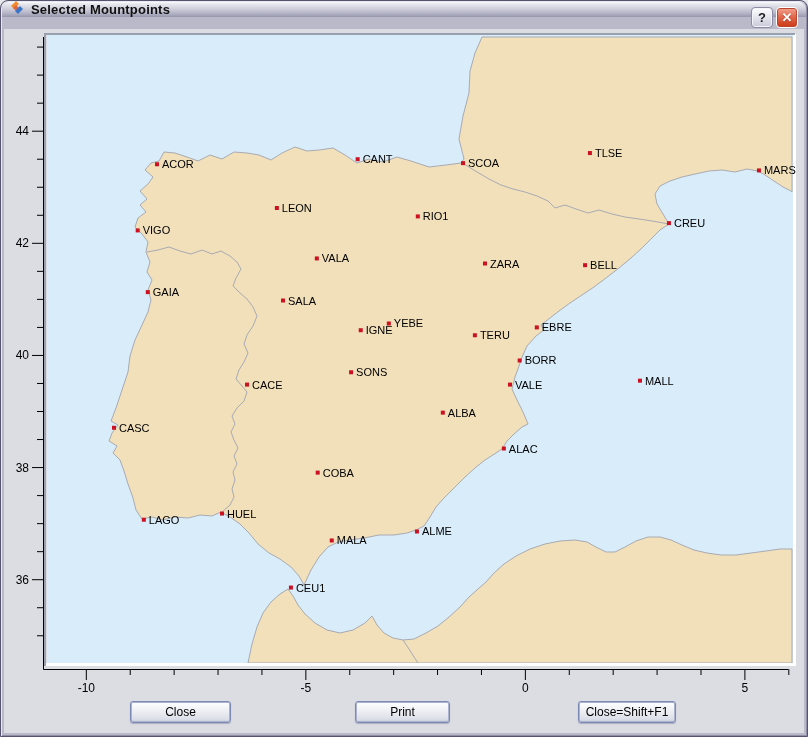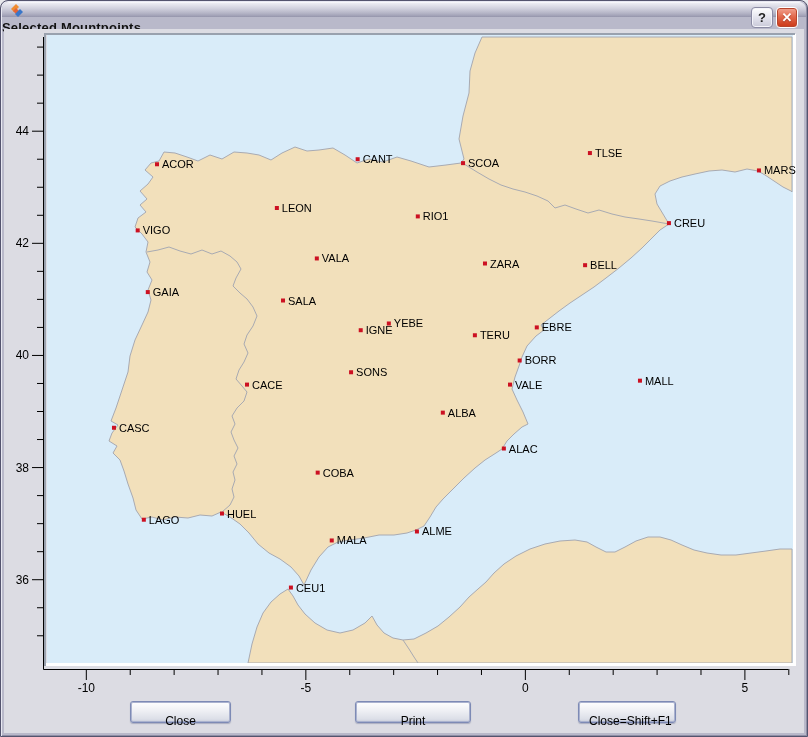--- a/index.html
+++ b/index.html
@@ -6,21 +6,21 @@
   .window{
     position:relative;width:808px;height:737px;box-sizing:border-box;
     background:#b9b9ca;border:1px solid #54546e;border-radius:8px 8px 0 0;
     box-shadow:inset 1px 1px 0 #e8e8f2, inset -1px -1px 0 #8f8fa6;
     overflow:hidden;
   }
   .titlebar{
     position:absolute;left:1px;top:1px;right:1px;height:15px;
     border-radius:7px 7px 0 0;
     background:linear-gradient(#fdfdfe 0%,#eaeaf1 10%,#cfcfdc 45%,#b4b4c6 75%,#9c9cb2 96%,#8d8da4 100%);
-    display:flex;align-items:flex-start;flex-direction:column;
+    display:flex;align-items:flex-end;
   }
   .app-icon{width:18px;height:18px;margin:0 5px 0 6px;display:inline-block;}
   .title-text{font-size:13px;font-weight:bold;color:#111;letter-spacing:.2px;}
   .tb-btn{
     position:absolute;top:5px;width:22px;height:21px;border-radius:4px;
     font-size:13px;font-weight:bold;text-align:center;line-height:20px;
     box-sizing:border-box;cursor:default;
   }
   .tb-help{
     right:33px;color:#222;border:1px solid #8b8ba4;
@@ -36,21 +36,21 @@
     position:absolute;left:3px;right:3px;top:28px;bottom:3px;
     background:#dcdce3;
   }
   svg.chart{position:absolute;left:0;top:0;}
   .btn{
     position:absolute;height:22px;box-sizing:border-box;
     border:1px solid #7d8ab5;border-radius:3px;
     background:linear-gradient(#ffffff,#f0f1f5 40%,#dcdfe8 85%,#c9cdda);
     box-shadow:0 0 0 1px #aab2cf inset, 0 1px 1px rgba(80,90,130,.35);
     font-family:"Liberation Sans",sans-serif;font-size:12px;color:#000;
-    text-align:center;padding:10px;line-height:19px;
+    text-align:center;padding:0;line-height:19px;
   }
 </style>
 </head>
 <body>
 
 <div class="window">
   <div class="titlebar">
     <span class="app-icon">
       <svg width="18" height="18" viewBox="0 0 18 18">
         <path d="M3,7 L8,2 L11,5 L6,10 Z" fill="#f08c30"></path>
@@ -261,15 +261,15 @@
           <text x="420.92662721893487" y="534.4905660377358" font-family="&quot;Liberation Sans&quot;,sans-serif" font-size="11" fill="#000">ALME</text>
         </g>
         <g>
           <rect x="287.9183431952663" y="584.55525606469" width="4" height="4" fill="#cc1122"></rect>
           <text x="294.9183431952663" y="590.55525606469" font-family="&quot;Liberation Sans&quot;,sans-serif" font-size="11" fill="#000">CEU1</text>
         </g>
       </g>
     </svg>
 
   <button class="btn" style="left:129px;top:700px;width:101px;">Close</button>
-  <button class="btn" style="left:354px;top:700px;width:116px;">Print</button>
+  <button class="btn" style="left:354px;top:700px;width:95px;">Print</button>
   <button class="btn" style="left:577px;top:700px;width:98px;">Close=Shift+F1</button>
 </div>
 
 </body></html>

